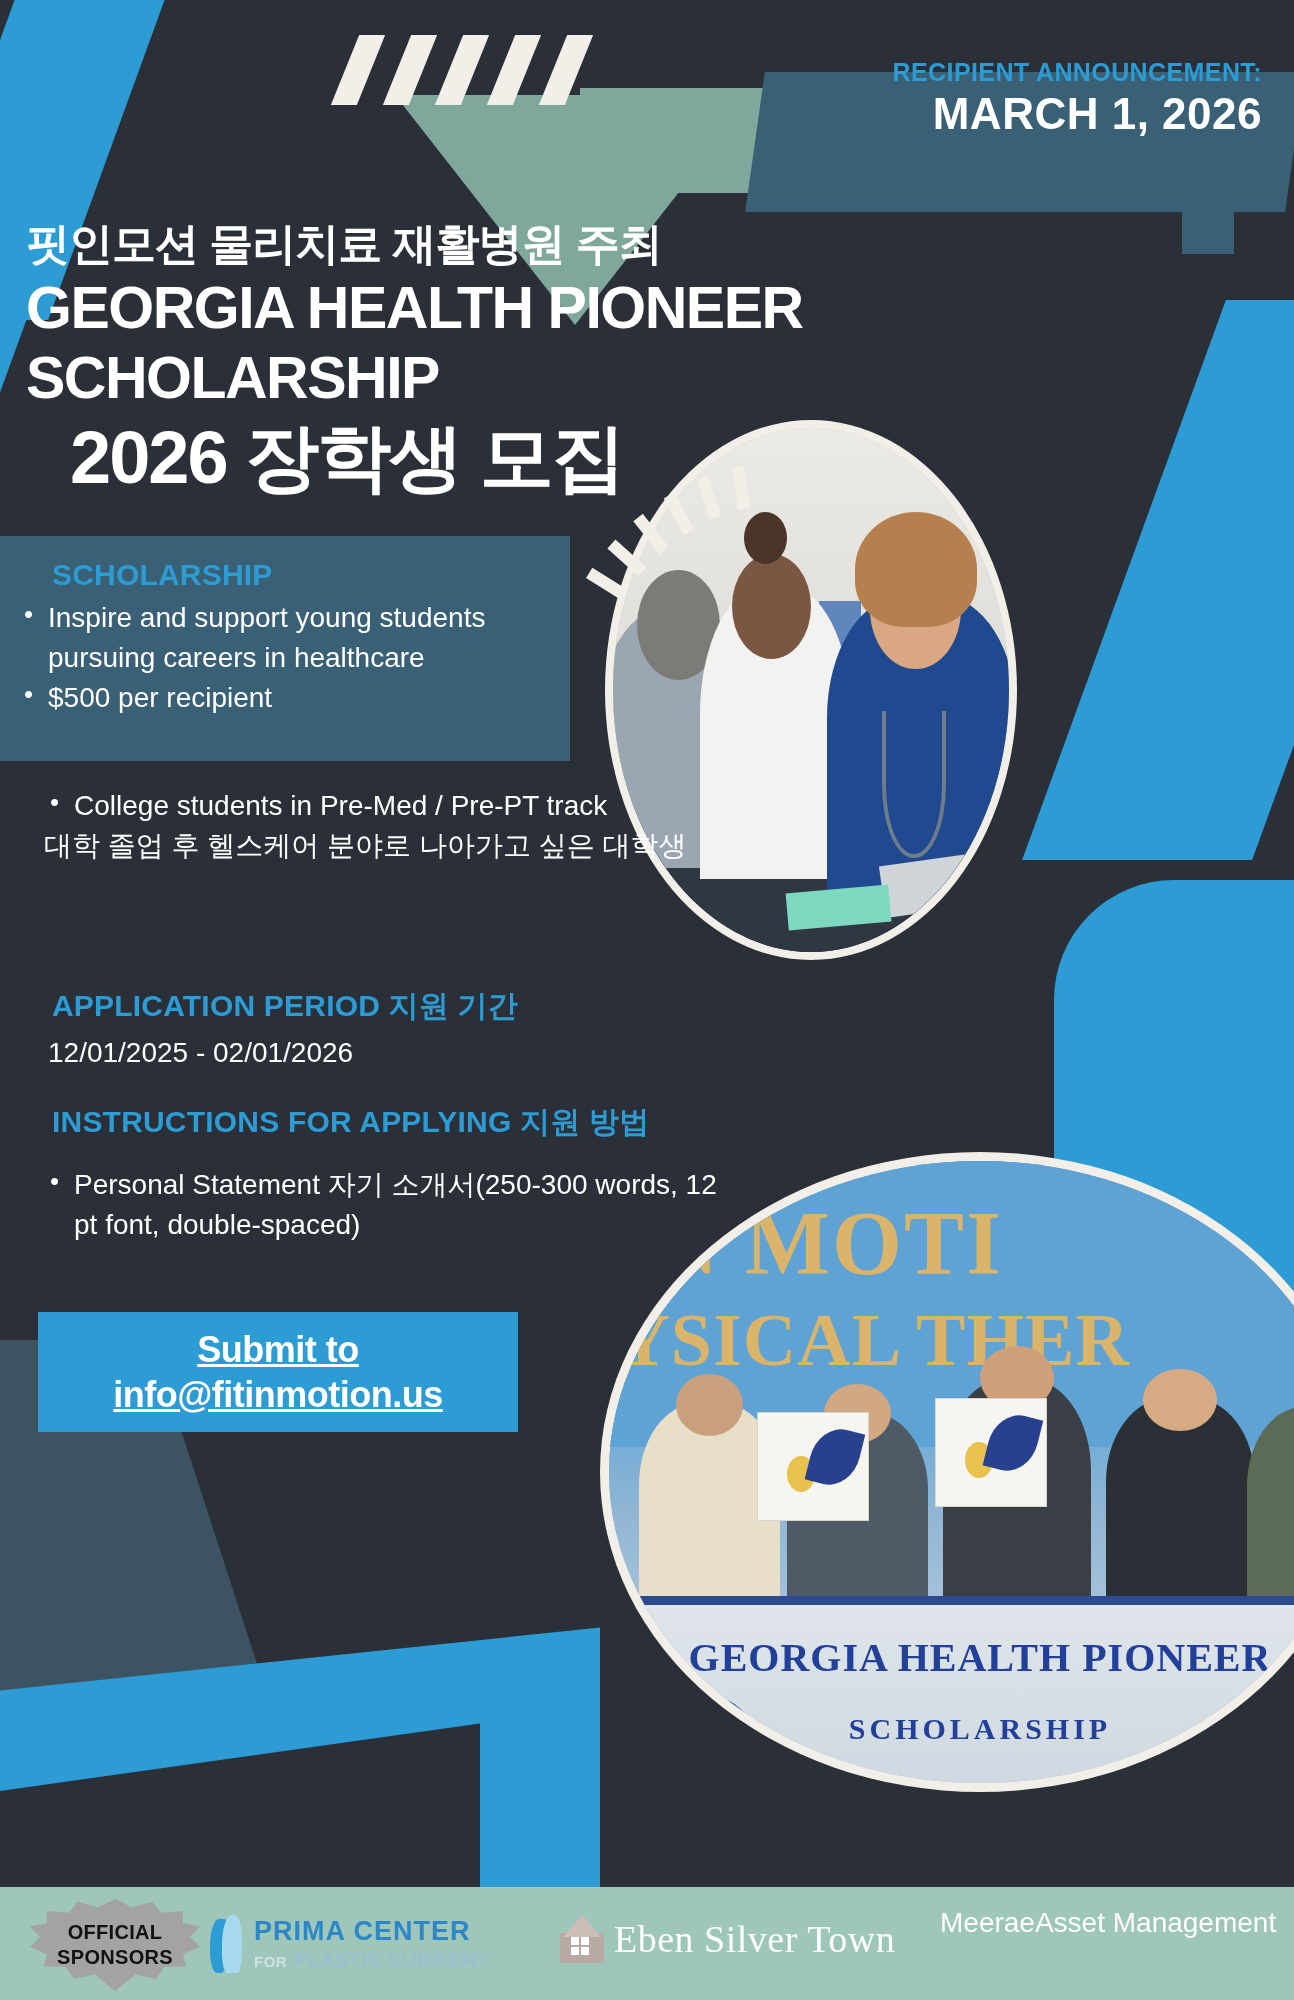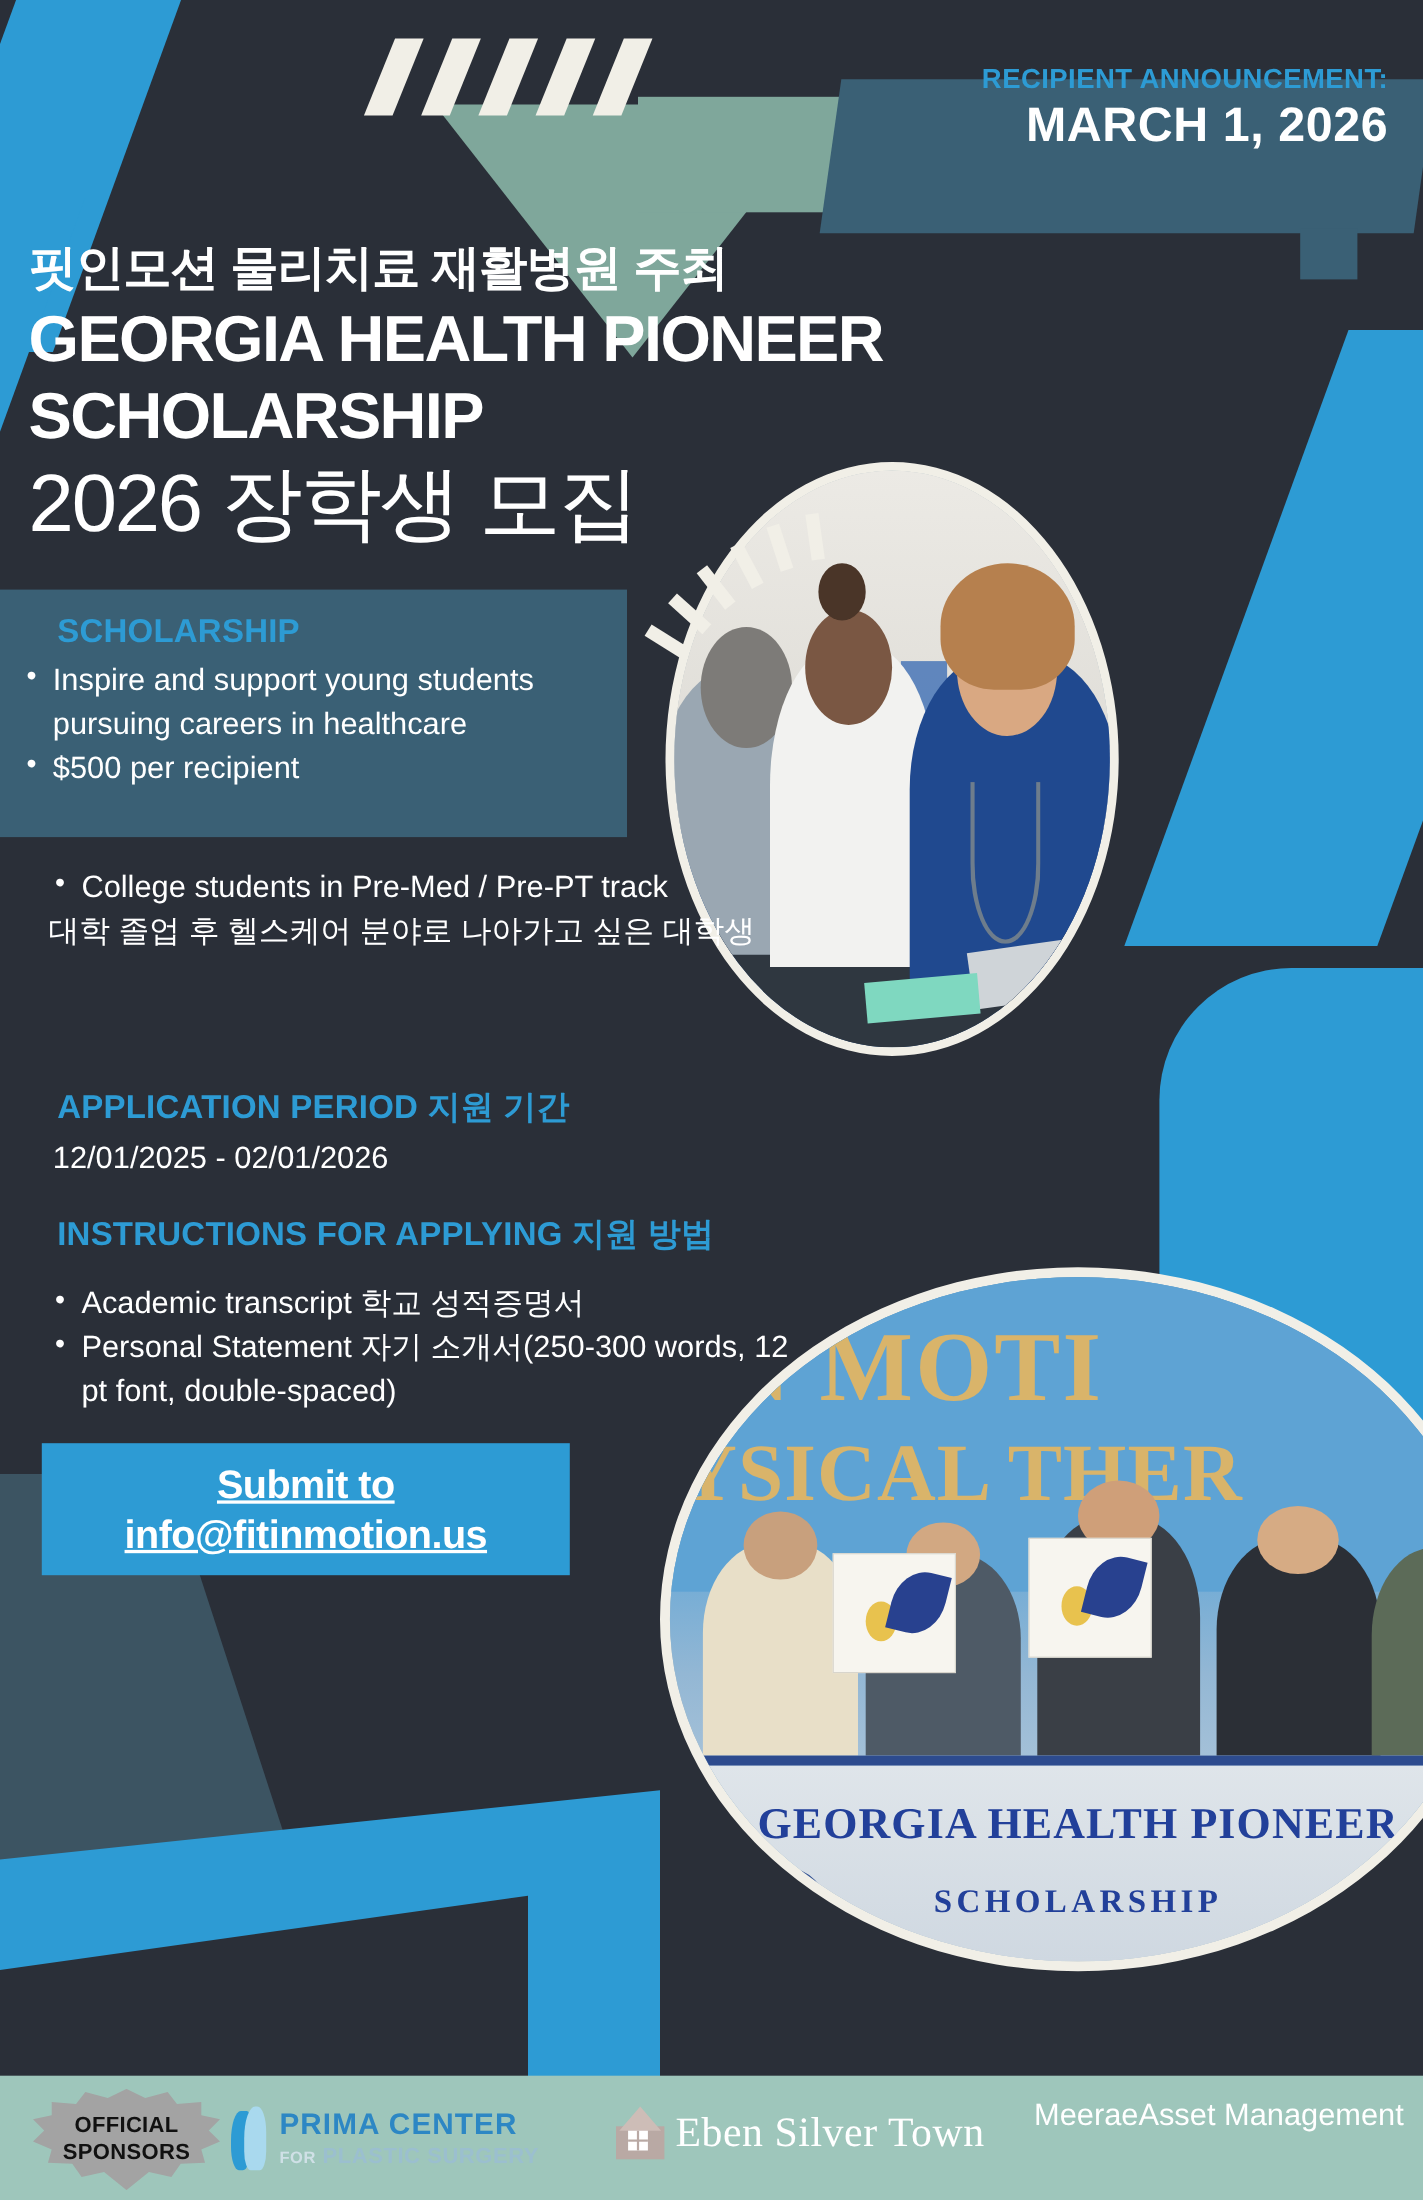--- a/index.html
+++ b/index.html
@@ -38,22 +38,22 @@
   .header-date{position:absolute;left:770px;top:58px;width:510px;text-align:right;
     padding-right:18px;}
   .header-date .kicker{color:#2d9bd4;font-weight:bold;font-size:25px;letter-spacing:.4px;}
   .header-date .date{color:#ffffff;font-weight:bold;font-size:44px;letter-spacing:.5px;
     margin-top:4px;line-height:1.05;}
   
   .titles{position:absolute;left:26px;top:218px;width:1010px;}
   .t-kr{color:#ffffff;font-weight:bold;font-size:44px;line-height:1.18;letter-spacing:-1px;}
   .t-en{color:#ffffff;font-weight:bold;font-size:59px;line-height:1.18;letter-spacing:-1.5px;
     margin-top:4px;}
-  .t-big{color:#ffffff;font-weight:normal;font-size:74px;line-height:1.15;letter-spacing:-2px;
-    margin-top:2px;}
+  .t-big{color:#ffffff;font-weight:bold;font-size:74px;line-height:1.15;letter-spacing:-2px;
+    margin-top:2px;margin-left:44px;}
   
   .panel-scholarship{position:absolute;left:0;top:536px;width:570px;height:225px;
     background:#3a6075;}
   .panel-scholarship .sec-head{color:#2d9bd4;font-weight:bold;font-size:30px;
     margin:22px 0 6px 52px;letter-spacing:.2px;}
   .bullets{list-style:none;margin:0;padding:0 2px 0 18px;}
   .bullets li{color:#ffffff;font-size:28px;line-height:1.42;position:relative;
     padding-left:30px;}
   .bullets li:before{content:"•";position:absolute;left:6px;top:-2px;font-size:26px;}
   
@@ -251,21 +251,20 @@
   </div>
 
   <div class="sec sec-period">
     <div class="sec-title">APPLICATION PERIOD 지원 기간</div>
     <div class="sec-body">12/01/2025 - 02/01/2026</div>
   </div>
 
   <div class="sec sec-instructions">
     <div class="sec-title">INSTRUCTIONS FOR APPLYING 지원 방법</div>
     <ul class="bullets" style="margin-top:22px">
-      <li>Academic transcript 학교 성적증명서</li>
       <li>Personal Statement 자기 소개서(250-300 words, 12 pt font, double-spaced)</li>
     </ul>
   </div>
 
   <div class="submit-box">
     <a href="#">Submit to</a>
     <a href="#">info@fitinmotion.us</a>
   </div>
 
   <div class="photo photo-bottom">

